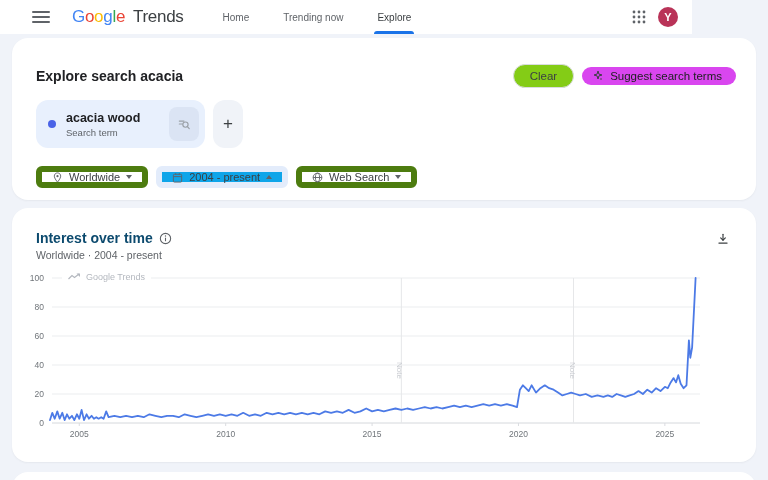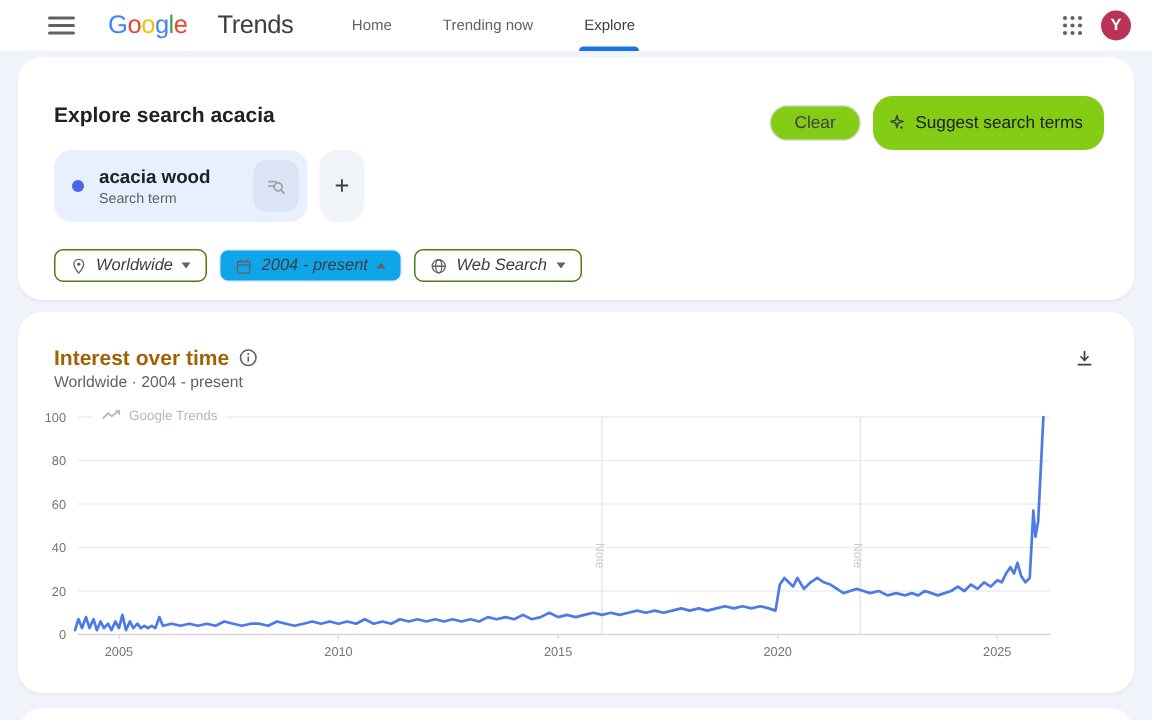--- a/index.html
+++ b/index.html
@@ -1,63 +1,63 @@
 <!DOCTYPE html>
 <html><head>
 <meta charset="utf-8">
 <style>
   * { margin:0; padding:0; box-sizing:border-box; }
   html,body { width:768px; height:480px; overflow:hidden; }
   body { font-family:"Liberation Sans","DejaVu Sans",sans-serif; background:#f0f3f9; color:#202124; }
 
   
-  .topbar { position:absolute; left:0; top:0; width:768px; height:34px; background:#fff; display:flex; align-items:center; }
+  .topbar { position:absolute; left:0; top:0; width:692px; height:34px; background:#fff; display:flex; align-items:center; }
   .menu-btn { width:18px; height:12px; margin-left:32px; display:flex; flex-direction:column; justify-content:space-between; cursor:pointer; }
   .menu-btn span { display:block; height:2px; background:#5f6368; border-radius:1px; }
   .logo { display:flex; align-items:baseline; margin-left:22px; font-size:17px; font-weight:500; letter-spacing:-0.3px; }
-  .logo .trends { color:#3c4043; margin-left:20px; font-weight:400; }
+  .logo .trends { color:#3c4043; margin-left:8px; font-weight:400; }
   .tabs { display:flex; margin-left:22px; height:34px; }
   .tab { position:relative; display:flex; align-items:center; padding:0 17px; font-size:10px; color:#5f6368; cursor:pointer; }
   .tab.active { color:#3c4043; }
   .tab .tab-underline { position:absolute; left:14px; right:14px; bottom:0; height:3px; border-radius:3px 3px 0 0; background:#1a73e8; }
   .topbar-right { margin-left:auto; display:flex; align-items:center; gap:12px; margin-right:14px; }
   .apps-icon { width:14px; height:14px; cursor:pointer; }
   .avatar { width:20px; height:20px; border-radius:50%; color:#fff; font-size:11px; font-weight:700; display:flex; align-items:center; justify-content:center; cursor:pointer; }
 
   
   .card { position:absolute; left:12px; width:744px; background:#fff; border-radius:16px; box-shadow:0 1px 2px rgba(60,64,67,.06); }
   .card-explore { top:38px; height:162px; }
   .card-chart { top:208px; height:254px; }
   .card-next { top:472px; height:20px; border-radius:16px 16px 0 0; }
 
   
   .explore-title { position:absolute; left:24px; top:30px; font-size:14px; font-weight:700; color:#202124; }
   .explore-actions { position:absolute; right:20px; top:26px; display:flex; gap:8px; align-items:center; }
   .btn-clear { height:24px; padding:0 16px; border:1px solid #dadce0; border-radius:13px; background:#84cc16; font-size:11.5px; color:#3c4043; display:flex; align-items:center; cursor:pointer; }
-  .btn-suggest { height:36px; padding:0 14px 0 10px; border:none; border-radius:13px; background:#84cc16; font-size:11.5px; color:#202124; display:flex; align-items:center; gap:6px; cursor:pointer; }
+  .btn-suggest { height:18px; padding:0 14px 0 10px; border:none; border-radius:13px; background:#d946ef; font-size:11.5px; color:#202124; display:flex; align-items:center; gap:6px; cursor:pointer; }
 
   .term-row { position:absolute; left:24px; top:62px; display:flex; gap:8px; align-items:stretch; }
   .term-chip { width:169px; height:48px; background:#e8f0fd; border-radius:12px; display:flex; align-items:center; padding:0 6px 0 12px; cursor:pointer; }
   .term-dot { width:8px; height:8px; border-radius:50%; background:#4a63e7; flex:0 0 auto; }
   .term-texts { margin-left:10px; flex:1; min-width:0; }
   .term-name { font-size:12.5px; font-weight:700; color:#202124; white-space:nowrap; }
   .term-type { font-size:9.5px; color:#5f6368; margin-top:2px; }
   .term-search-box { width:30px; height:34px; background:#dbe4f4; border-radius:8px; display:flex; align-items:center; justify-content:center; cursor:pointer; }
   .add-btn { width:30px; height:48px; background:#f0f3f8; border-radius:12px; display:flex; align-items:center; justify-content:center; font-size:17px; color:#3c4043; cursor:pointer; }
 
   .filters { position:absolute; left:24px; top:128px; display:flex; gap:8px; }
-  .filter-pill { height:22px; display:flex; align-items:center; gap:6px; padding:0 10px; border-radius:6px; border:1px solid #4d7c0f; background:#fff; font-size:11px; color:#3c4043; cursor:pointer;font-style:italic; }
+  .filter-pill { height:22px; display:flex; align-items:center; gap:6px; padding:0 10px; border-radius:6px; border:6px solid #4d7c0f; background:#fff; font-size:11px; color:#3c4043; cursor:pointer; }
   .filter-pill.active { background:#0ea5e9; border-color:#e3ecfb; }
   .caret { width:0; height:0; border-left:3.5px solid transparent; border-right:3.5px solid transparent; }
   .caret.down { border-top:4px solid #5f6368; }
   .caret.up { border-bottom:4px solid #5f6368; }
 
   
   .chart-title-row { position:absolute; left:24px; top:22px; display:flex; align-items:center; gap:6px; }
-  .chart-title { font-size:14px; font-weight:700; color:#a16207; }
+  .chart-title { font-size:14px; font-weight:700; color:#0c4a6e; }
   .chart-subtitle { position:absolute; left:24px; top:41px; font-size:10.5px; color:#5f6368; }
   .download-btn { position:absolute; right:26px; top:24px; cursor:pointer; }
   .watermark { position:absolute; left:50px; top:64px; display:flex; align-items:flex-start; gap:5px; background:#fff; padding:0 6px; font-size:9px; color:#b4b8bf; }
   .chart-svg { position:absolute; left:0; top:0; width:744px; height:254px; }
 </style>
 </head>
 <body>
 
 <header class="topbar">
   <div class="menu-btn">

